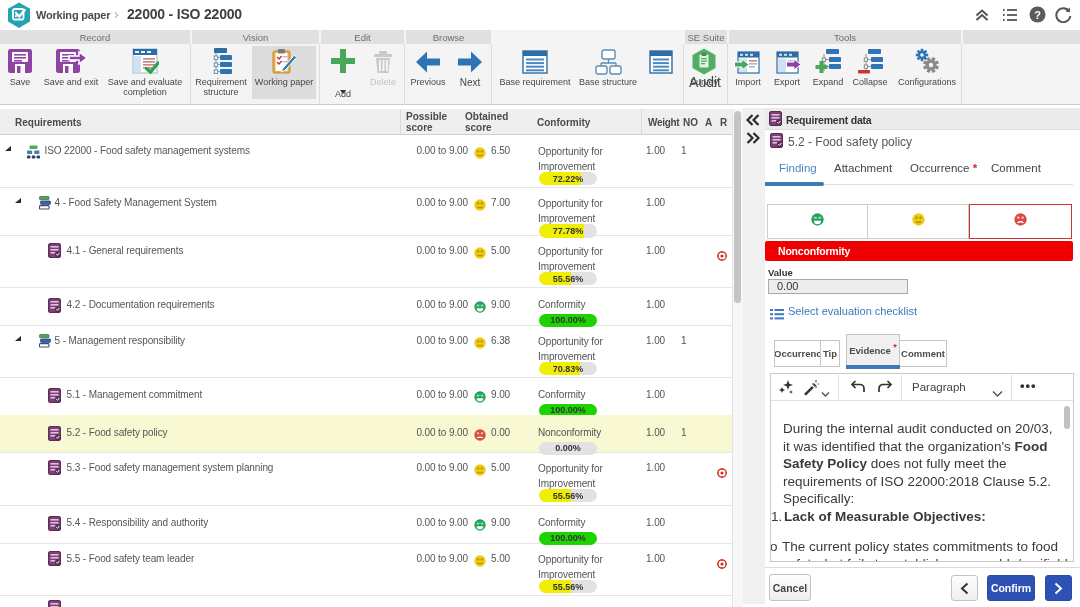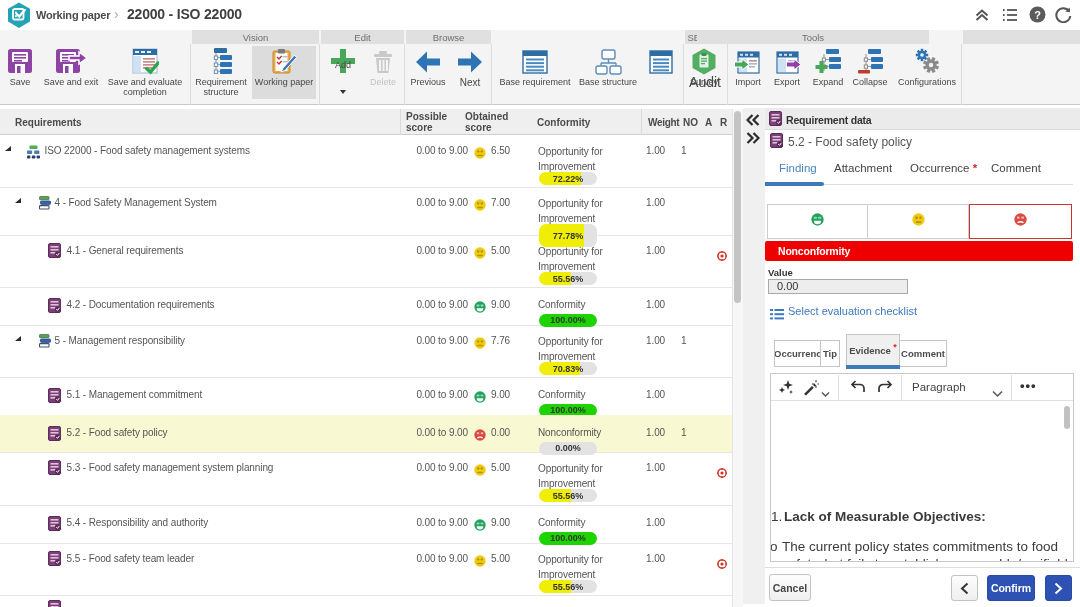--- a/index.html
+++ b/index.html
@@ -36,31 +36,32 @@
       </svg></div>
 <div class="ab" style="left:1029px;top:6px;"><svg width="17" height="17" viewBox="0 0 17 17">
         <circle cx="8.5" cy="8.5" r="8" fill="#5b5b5b"></circle>
         <text x="8.5" y="12.5" font-size="11" font-weight="bold" fill="#fff" text-anchor="middle" font-family="Liberation Sans">?</text>
       </svg></div>
 <div class="ab" style="left:1055px;top:6px;"><svg width="17" height="17" viewBox="0 0 17 17">
         <path d="M14 5 A7 7 0 1 0 15.3 10" stroke="#555" stroke-width="2" fill="none"></path>
         <path d="M14.8 1.5 L15 6.3 L10.3 5.6 Z" fill="#555"></path>
       </svg></div>
 <div class="ab" style="left:0;top:30px;width:1080px;height:75px;background:#f4f4f4;border-bottom:1px solid #c9c9c9;"></div>
+<div class="ab ctr nw" style="left:0px;top:30px;width:190px;height:14px;background:#e0e0e0;font-size:9.5px;color:#6e6e6e;">Record</div>
 <div class="ab" style="left:190px;top:44px;width:1px;height:61px;background:#dcdcdc;"></div>
 <div class="ab ctr nw" style="left:192px;top:30px;width:127px;height:14px;background:#e0e0e0;font-size:9.5px;color:#6e6e6e;">Vision</div>
 <div class="ab" style="left:319px;top:44px;width:1px;height:61px;background:#dcdcdc;"></div>
 <div class="ab ctr nw" style="left:321px;top:30px;width:83px;height:14px;background:#e0e0e0;font-size:9.5px;color:#6e6e6e;">Edit</div>
 <div class="ab" style="left:404px;top:44px;width:1px;height:61px;background:#dcdcdc;"></div>
 <div class="ab ctr nw" style="left:406px;top:30px;width:85px;height:14px;background:#e0e0e0;font-size:9.5px;color:#6e6e6e;">Browse</div>
 <div class="ab" style="left:491px;top:44px;width:1px;height:61px;background:#dcdcdc;"></div>
 <div class="ab" style="left:683px;top:44px;width:1px;height:61px;background:#dcdcdc;"></div>
 <div class="ab ctr nw" style="left:685px;top:30px;width:42px;height:14px;background:#e0e0e0;font-size:9.5px;color:#6e6e6e;">SE Suite</div>
 <div class="ab" style="left:727px;top:44px;width:1px;height:61px;background:#dcdcdc;"></div>
-<div class="ab ctr nw" style="left:697px;top:30px;width:232px;height:14px;background:#e0e0e0;font-size:9.5px;color:#6e6e6e;">Tools</div>
+<div class="ab ctr nw" style="left:729px;top:30px;width:232px;height:14px;background:#e0e0e0;font-size:9.5px;color:#6e6e6e;">Tools</div>
 <div class="ab" style="left:961px;top:44px;width:1px;height:61px;background:#dcdcdc;"></div>
 <div class="ab ctr nw" style="left:963px;top:30px;width:117px;height:14px;background:#e0e0e0;font-size:9.5px;color:#6e6e6e;"></div>
 <div class="ab" style="left:7px;top:48px;"><svg width="26" height="26" viewBox="0 0 26 26">
         <g>
           <rect x="1" y="1" width="24" height="24" rx="2.5" fill="#8e44a5"></rect>
           <rect x="5" y="4" width="16" height="10" rx="1" fill="#fff"></rect>
           <rect x="7" y="6" width="12" height="1.6" fill="#8e44a5"></rect>
           <rect x="7" y="9" width="12" height="1.6" fill="#8e44a5"></rect>
           <rect x="7" y="12" width="8" height="1.6" fill="#8e44a5"></rect>
           <rect x="8" y="16" width="10" height="9" fill="#fff"></rect>
@@ -114,21 +115,21 @@
         <path d="M7 9 l2 2 2.6-3" stroke="#c0392b" stroke-width="1.4" fill="none"></path>
         <rect x="12.5" y="8" width="5" height="1.4" fill="#b8b8d0"></rect>
         <path d="M7 14 l2 2 2.6-3" stroke="#c0392b" stroke-width="1.4" fill="none"></path>
         <rect x="12.5" y="13" width="5" height="1.4" fill="#b8b8d0"></rect>
         <path d="M24.5 7 L13 20 L11 24 L15 22.5 L26.5 9.5 Z" fill="#3a7abd" stroke="#fff" stroke-width="1"></path>
       </svg></div>
     <div class="ab" style="left:224px;top:76.5px;width:120px;text-align:center;font-size:9px;color:#474747;line-height:10.5px;">Working paper</div>
 <div class="ab" style="left:330px;top:48px;"><svg width="26" height="26" viewBox="0 0 26 26">
         <path d="M10 1 h6 v9 h9 v6 h-9 v9 h-6 v-9 h-9 v-6 h9 Z" fill="#49a75a"></path>
       </svg></div>
-    <div class="ab" style="left:283px;top:60px;width:120px;text-align:center;font-size:9px;color:#474747;line-height:10.5px;">Add</div>
+    <div class="ab" style="left:283px;top:89px;width:120px;text-align:center;font-size:9px;color:#474747;line-height:10.5px;">Add</div>
 <div class="ab" style="left:340px;top:90px;width:0;height:0;border-top:4px solid #333;border-left:3.5px solid transparent;border-right:3.5px solid transparent;"></div>
 <div class="ab" style="left:370px;top:48px;"><svg width="26" height="26" viewBox="0 0 26 26">
         <rect x="4" y="6" width="18" height="3" rx="1" fill="#c9c9c9"></rect>
         <rect x="9" y="3" width="8" height="3" rx="1" fill="#c9c9c9"></rect>
         <path d="M6 10 h14 l-1.5 15 h-11 Z" fill="#c9c9c9"></path>
         <rect x="9" y="12" width="2" height="11" fill="#f4f4f4"></rect>
         <rect x="12.5" y="12" width="2" height="11" fill="#f4f4f4"></rect>
         <rect x="16" y="12" width="2" height="11" fill="#f4f4f4"></rect>
       </svg></div>
     <div class="ab" style="left:323px;top:76.5px;width:120px;text-align:center;font-size:9px;color:#c3c3c3;line-height:10.5px;">Delete</div>
@@ -294,21 +295,21 @@
 <div class="ab nw" style="left:54.5px;top:197px;font-size:10px;letter-spacing:-0.1px;color:#555;">4 - Food Safety Management System</div>
 <div class="ab nw" style="left:398px;top:197px;width:70px;text-align:right;font-size:10px;letter-spacing:-0.1px;color:#555;">0.00 to 9.00</div>
 <div class="ab" style="left:474px;top:197px;"><svg width="12" height="12" viewBox="0 0 16 16">
         <circle cx="8" cy="8" r="7.6" fill="#efcb0e"></circle>
         <rect x="4" y="4.4" width="3.2" height="3" rx="1" fill="#b8920a"></rect>
         <rect x="8.8" y="4.4" width="3.2" height="3" rx="1" fill="#b8920a"></rect>
         <rect x="4.2" y="10.2" width="7.6" height="2" rx="1" fill="#b8920a"></rect>
       </svg></div>
 <div class="ab nw" style="left:491px;top:197px;font-size:10px;letter-spacing:-0.1px;color:#555;">7.00</div>
 <div class="ab nw" style="left:538px;top:197px;font-size:10px;letter-spacing:-0.1px;color:#555;line-height:14.5px;">Opportunity for<br>Improvement</div>
-<div class="ab ctr" style="left:539px;top:224px;width:58px;height:23px;border-radius:7px;background:linear-gradient(to right,#f0ee05 78%,#e2e2e2 78%);font-size:9px;font-weight:bold;color:#333;">77.78%</div>
+<div class="ab ctr" style="left:539px;top:224px;width:58px;height:14px;border-radius:7px;background:linear-gradient(to right,#f0ee05 78%,#e2e2e2 78%);font-size:9px;font-weight:bold;color:#333;">77.78%</div>
 <div class="ab nw" style="left:646px;top:197px;font-size:10px;letter-spacing:-0.1px;color:#555;">1.00</div>
 <div class="ab" style="left:0;top:287px;width:733px;height:1px;background:#e6e6e6;"></div>
 <div class="ab" style="left:48px;top:243px;"><svg width="13" height="15" viewBox="0 0 13 15">
         <rect x="0.5" y="0.5" width="12" height="14" rx="1.5" fill="#7c3f78" stroke="#5e2c5a" stroke-width="1"></rect>
         <rect x="2.5" y="3" width="8" height="1.6" fill="#ddc2da"></rect>
         <rect x="2.5" y="6" width="8" height="1.6" fill="#ddc2da"></rect>
         <rect x="2.5" y="9" width="6" height="1.6" fill="#ddc2da"></rect>
         <circle cx="9.8" cy="11.2" r="3" fill="#5e2c5a"></circle>
         <path d="M8.3 11.2 L9.5 12.4 L11.4 9.9" stroke="#fff" stroke-width="1" fill="none"></path>
       </svg></div>
@@ -358,21 +359,21 @@
         <rect x="0.5" y="9.6" width="9.5" height="3.4" rx="0.8" fill="#fff" stroke="#44506b" stroke-width="1.1"></rect>
       </svg></div>
 <div class="ab nw" style="left:54.5px;top:335px;font-size:10px;letter-spacing:-0.1px;color:#555;">5 - Management responsibility</div>
 <div class="ab nw" style="left:398px;top:335px;width:70px;text-align:right;font-size:10px;letter-spacing:-0.1px;color:#555;">0.00 to 9.00</div>
 <div class="ab" style="left:474px;top:335px;"><svg width="12" height="12" viewBox="0 0 16 16">
         <circle cx="8" cy="8" r="7.6" fill="#efcb0e"></circle>
         <rect x="4" y="4.4" width="3.2" height="3" rx="1" fill="#b8920a"></rect>
         <rect x="8.8" y="4.4" width="3.2" height="3" rx="1" fill="#b8920a"></rect>
         <rect x="4.2" y="10.2" width="7.6" height="2" rx="1" fill="#b8920a"></rect>
       </svg></div>
-<div class="ab nw" style="left:491px;top:335px;font-size:10px;letter-spacing:-0.1px;color:#555;">7.76</div>
+<div class="ab nw" style="left:491px;top:335px;font-size:10px;letter-spacing:-0.1px;color:#555;">6.38</div>
 <div class="ab nw" style="left:538px;top:335px;font-size:10px;letter-spacing:-0.1px;color:#555;line-height:14.5px;">Opportunity for<br>Improvement</div>
 <div class="ab ctr" style="left:539px;top:362px;width:58px;height:13px;border-radius:7px;background:linear-gradient(to right,#f0ee05 71%,#e2e2e2 71%);font-size:9px;font-weight:bold;color:#333;">70.83%</div>
 <div class="ab nw" style="left:646px;top:335px;font-size:10px;letter-spacing:-0.1px;color:#555;">1.00</div>
 <div class="ab nw" style="left:681px;top:335px;font-size:10px;letter-spacing:-0.1px;color:#555;">1</div>
 <div class="ab" style="left:0;top:415px;width:733px;height:1px;background:#e6e6e6;"></div>
 <div class="ab" style="left:48px;top:388px;"><svg width="13" height="15" viewBox="0 0 13 15">
         <rect x="0.5" y="0.5" width="12" height="14" rx="1.5" fill="#7c3f78" stroke="#5e2c5a" stroke-width="1"></rect>
         <rect x="2.5" y="3" width="8" height="1.6" fill="#ddc2da"></rect>
         <rect x="2.5" y="6" width="8" height="1.6" fill="#ddc2da"></rect>
         <rect x="2.5" y="9" width="6" height="1.6" fill="#ddc2da"></rect>
@@ -604,20 +605,22 @@
       </svg></div>
 <div class="ab" style="left:901px;top:375px;width:1px;height:25px;background:#e0e0e0;"></div>
 <div class="ab nw" style="left:912px;top:381px;font-size:11.5px;color:#444;">Paragraph</div>
 <div class="ab" style="left:992px;top:384px;"><svg width="11" height="8" viewBox="0 0 11 8">
         <path d="M1 1.5 L5.5 6 L10 1.5" stroke="#555" stroke-width="1.5" fill="none"></path>
       </svg></div>
 <div class="ab" style="left:1011px;top:375px;width:1px;height:25px;background:#e0e0e0;"></div>
 <div class="ab nw" style="left:1020px;top:378px;font-size:13px;font-weight:bold;color:#333;letter-spacing:1px;">•••</div>
 <div class="ab" style="left:1064px;top:406px;width:6px;height:23px;background:#c1c1c1;border-radius:3px;"></div>
 <div class="ab" style="left:771px;top:402px;width:302px;height:159px;overflow:hidden;">
+<div style="position:absolute;left:12px;top:18px;width:288px;font-size:13.5px;line-height:17.6px;color:#3a3a3a;" class="nw">
+During the internal audit conducted on 20/03,<br>it was identified that the organization's <b>Food</b><br><b>Safety Policy</b> does not fully meet the<br>requirements of ISO 22000:2018 Clause 5.2.<br>Specifically:</div>
 <div style="position:absolute;left:0;top:106px;width:296px;font-size:13.5px;line-height:17.6px;color:#3a3a3a;" class="nw"><span style="position:absolute;left:0px;">1.</span><b style="margin-left:13px;">Lack of Measurable Objectives:</b></div>
 <div style="position:absolute;left:0;top:135.7px;width:296px;font-size:13.5px;line-height:17.6px;color:#3a3a3a;">
         <span style="position:absolute;left:-1px;">o</span>
         <div style="margin-left:11px;" class="nw">The current policy states commitments to food<br>safety, but fails to establish measurable/verifiable</div>
       </div>
 </div>
 <div class="ab" style="left:765px;top:567px;width:315px;height:1px;background:#ddd;"></div>
 <div class="ab ctr" style="left:769px;top:574px;width:42px;height:27px;border:1px solid #c3c3c3;background:linear-gradient(#fdfdfd,#efefef);border-radius:3px;font-weight:bold;font-size:10.5px;color:#444;">Cancel</div>
 <div class="ab ctr" style="left:951px;top:575px;width:27px;height:26px;border:1px solid #c3c3c3;background:linear-gradient(#fdfdfd,#efefef);border-radius:3px;font-weight:bold;">
       <svg width="9" height="13" viewBox="0 0 9 13">

